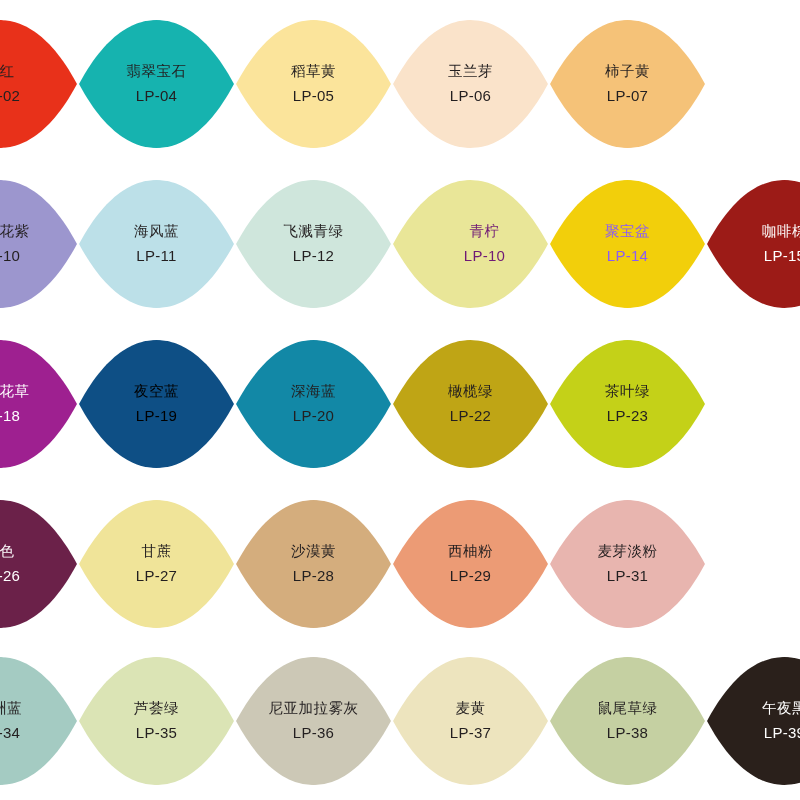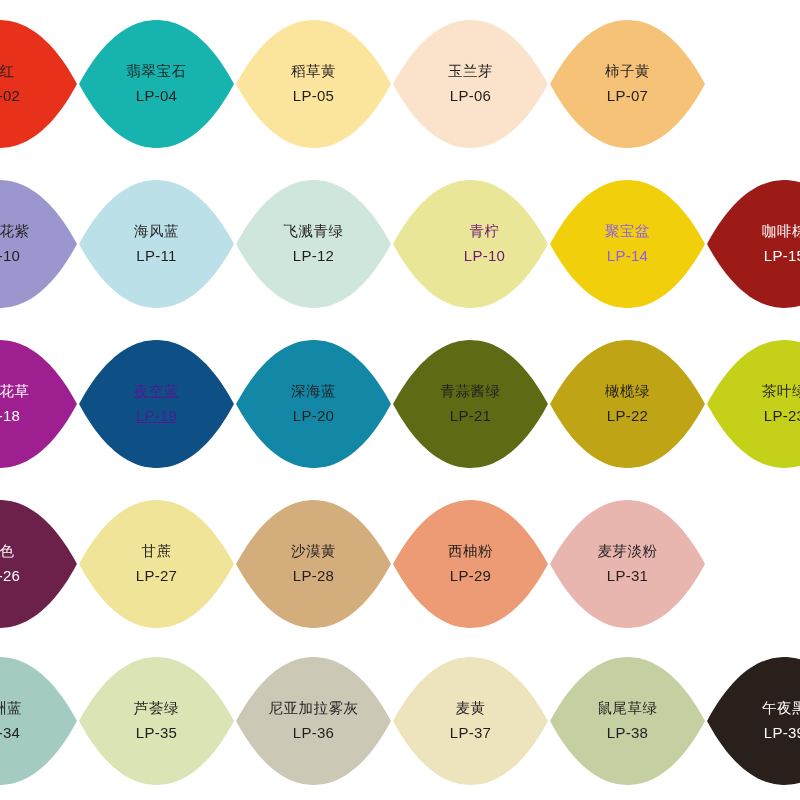--- a/index.html
+++ b/index.html
@@ -175,40 +175,33 @@
     <div class="swatch-row row-2">
       <div class="swatch">
         <div class="lens" style="background: rgb(158, 32, 144);"></div>
         <div class="label-stack" style="color: rgb(255, 255, 255);">
           <span class="cn-name">高山花草</span>
           <span class="code">LP-18</span>
         </div>
       </div>
       <div class="swatch">
         <div class="lens" style="background: rgb(14, 79, 133);"></div>
-        <div class="label-stack" style="color: #4c1d95; text-decoration: underline;">
+        <div class="label-stack" style="color: #000000;">
           <span class="cn-name">夜空蓝</span>
           <span class="code">LP-19</span>
         </div>
       </div>
       <div class="swatch">
         <div class="lens" style="background: rgb(18, 136, 166);"></div>
         <div class="label-stack" style="color: rgb(35, 31, 32); text-align: center;">
           <span class="cn-name">深海蓝</span>
           <span class="code">LP-20</span>
         </div>
       </div>
       <div class="swatch">
-        <div class="lens" style="background: rgb(95, 106, 20);"></div>
-        <div class="label-stack" style="color: rgb(35, 31, 32);">
-          <span class="cn-name">青蒜酱绿</span>
-          <span class="code">LP-21</span>
-        </div>
-      </div>
-      <div class="swatch">
         <div class="lens" style="background: rgb(191, 165, 21);"></div>
         <div class="label-stack" style="color: rgb(35, 31, 32);">
           <span class="cn-name">橄榄绿</span>
           <span class="code">LP-22</span>
         </div>
       </div>
       <div class="swatch">
         <div class="lens" style="background: rgb(196, 209, 24);"></div>
         <div class="label-stack" style="color: rgb(35, 31, 32);">
           <span class="cn-name">茶叶绿</span>

